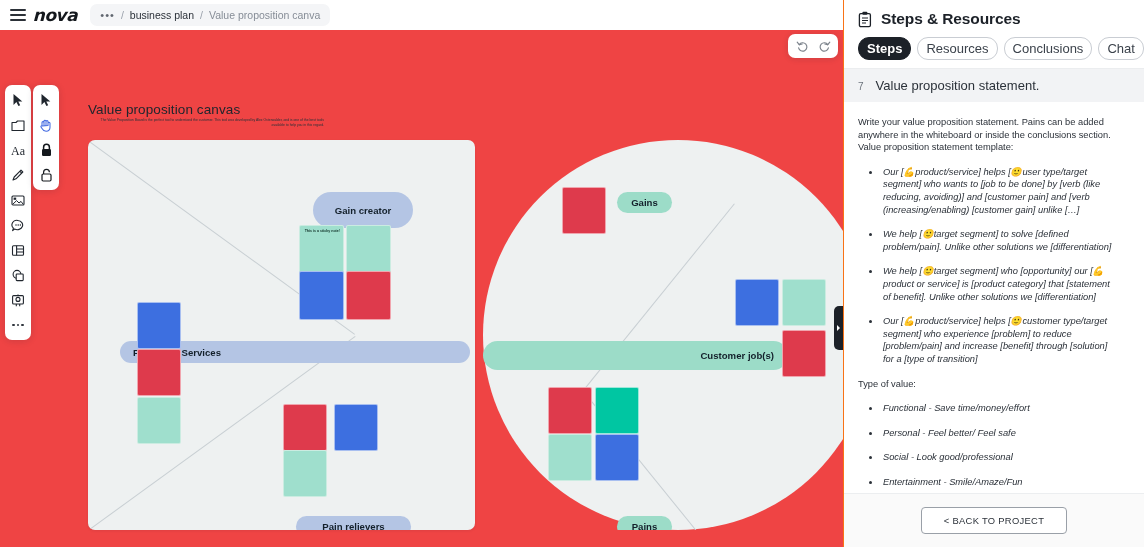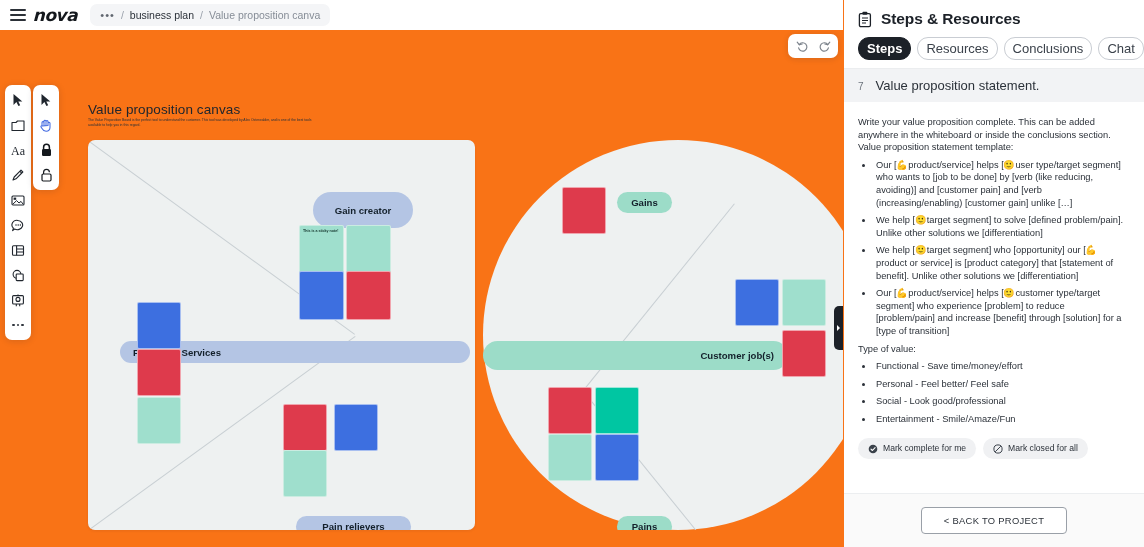--- a/index.html
+++ b/index.html
@@ -80,21 +80,21 @@
     padding: 6px 0; display: flex; flex-direction: column;
     align-items: center; gap: 7px; z-index: 7;
   }
   #subtools .tool { width: 18px; height: 18px; display: flex; align-items: center; justify-content: center; cursor: pointer; }
   .dots3 { display:flex; gap:2px; }
   .dots3 i { width:2.6px;height:2.6px;border-radius:50%;background:#2f353d;display:block; }
 
   
   #canvas {
     position: absolute; left: 0; top: 30px; width: 843px; height: 517px;
-    background: #f97316; overflow: hidden;
+    background: #ef4444; overflow: hidden; text-align: right;
   }
   #undoredo {
     position: absolute; right: 5px; top: 4px;
     background: #fff; border-radius: 7px;
     box-shadow: 0 1px 6px rgba(20,30,50,.14);
     height: 24px; display: flex; align-items: center; gap: 2px; padding: 0 4px; z-index: 5;
   }
   #undoredo .ur { width: 20px; height: 20px; display:flex;align-items:center;justify-content:center; cursor:pointer; }
 
   .board-title {
@@ -186,21 +186,21 @@
   .step-num { font-size: 10px; color: #6d747d; }
   .step-name { font-size: 13px; color: #2b3139; }
 
   .rp-body {
     flex: 1; overflow: hidden;
     padding: 14px 14px 0 14px;
     font-size: 9.3px; line-height: 12.6px; color: #2b3139;
   }
   .rp-body p { margin-bottom: 0; }
   .rp-body ul { margin: 0 0 0 11px; padding: 0; }
-  .rp-body li { margin: 5px; padding-left: 2px; }
+  .rp-body li { margin: 12px; padding-left: 2px; font-style: italic; }
 
   .mark-row { display: flex; gap: 7px; margin-top: 13px; }
   .mark-btn {
     display: flex; align-items: center; gap: 5px;
     background: #f0f1f3; border-radius: 11px;
     padding: 4px 10px; font-size: 8.6px; color: #2b3139; cursor: pointer;
     white-space: nowrap;
   }
   .rp-foot {
     border-top: 1px solid #eceef0; background: #fafafa;
@@ -441,21 +441,21 @@
           <div class="rp-tab">Chat</div>
         </div>
     </div>
 
     <div class="step-header">
       <span class="step-num">7</span>
       <span class="step-name">Value proposition statement.</span>
     </div>
 
     <div class="rp-body">
-      <p>Write your value proposition complete. This can be added anywhere in the whiteboard or inside the conclusions section. Value proposition statement template:</p>
+      <p>Write your value proposition statement. Pains can be added anywhere in the whiteboard or inside the conclusions section. Value proposition statement template:</p>
       <ul id="template-list">
           <li>Our [💪product/service] helps [🙂user type/target segment] who wants to [job to be done] by [verb (like reducing, avoiding)] and [customer pain] and [verb (increasing/enabling) [customer gain] unlike […]</li>
           <li>We help [🙂target segment] to solve [defined problem/pain]. Unlike other solutions we [differentiation]</li>
           <li>We help [🙂target segment] who [opportunity] our [💪product or service] is [product category] that [statement of benefit]. Unlike other solutions we [differentiation]</li>
           <li>Our [💪product/service] helps [🙂customer type/target segment] who experience [problem] to reduce [problem/pain] and increase [benefit] through [solution] for a [type of transition]</li>
         </ul>
       <p>Type of value:</p>
       <ul id="value-list">
           <li>Functional - Save time/money/effort</li>
           <li>Personal - Feel better/ Feel safe</li>

